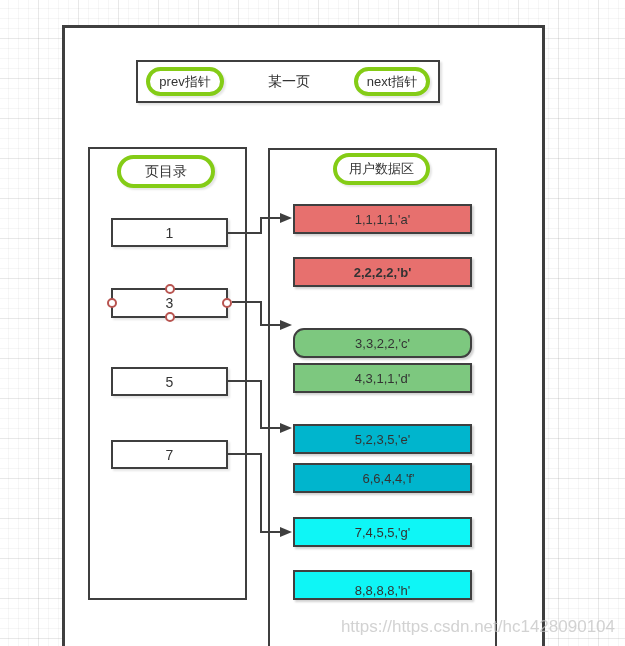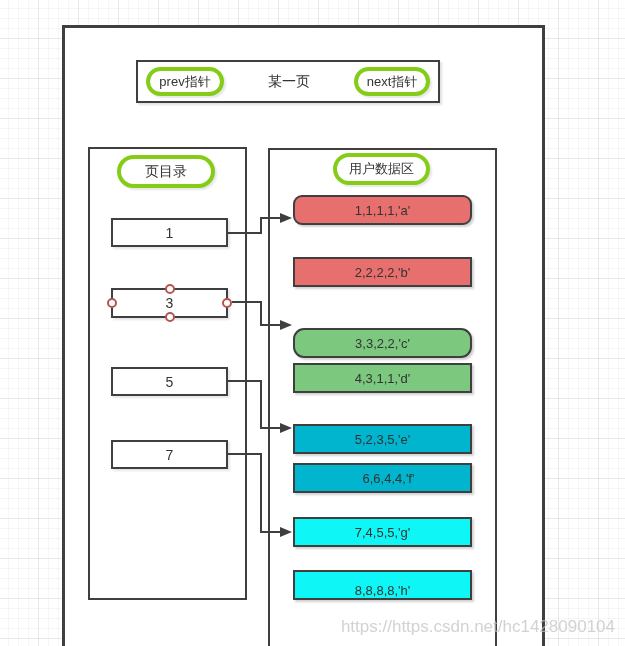--- a/index.html
+++ b/index.html
@@ -92,21 +92,21 @@
   }
   .data-pill { left: 333px; top: 153px; width: 97px; height: 32px; border-radius: 16px; font-size: 13px; }
 
   .record {
     left: 293px; width: 179px; height: 30px;
     border: 2px solid #3f3f3f;
     display: flex; align-items: center; justify-content: center;
     font-size: 13px;
     box-shadow: 2px 2px 2px rgba(0,0,0,0.18);
   }
-  .rec-0 { top: 195px; border-radius: 9px; }
+  .rec-0 { top: 204px; }
   .rec-1 { top: 257px; }
   .rec-2 { top: 328px; border-radius: 11px; }
   .rec-3 { top: 363px; }
   .rec-4 { top: 413px; }
   .rec-5 { top: 463px; padding-left: 12px; }
   .rec-6 { top: 517px; }
   .rec-7 { top: 570px; align-items: flex-end; }
 
   
   #wires { left: 0; top: 0; pointer-events: none; }
@@ -163,21 +163,21 @@
   </div>
 
   <div class="abs data-box"></div>
   <div class="abs pill data-pill">
     <span>用户数据区</span>
   </div>
 
   <div class="abs record rec-0" style="background-color: rgb(231, 112, 110);">
     <span>1,1,1,1,'a'</span>
   </div>
-  <div class="abs record rec-1" style="background-color: rgb(231, 112, 110);">
+  <div class="abs record rec-1" style="background-color: rgb(231, 112, 110); font-weight: bold;">
     <span>2,2,2,2,'b'</span>
   </div>
   <div class="abs record rec-2" style="background-color: rgb(125, 200, 127);">
     <span>3,3,2,2,'c'</span>
   </div>
   <div class="abs record rec-3" style="background-color: rgb(125, 200, 127);">
     <span>4,3,1,1,'d'</span>
   </div>
   <div class="abs record rec-4" style="background-color: rgb(0, 181, 205); margin-top: 11px;">
     <span>5,2,3,5,'e'</span>

